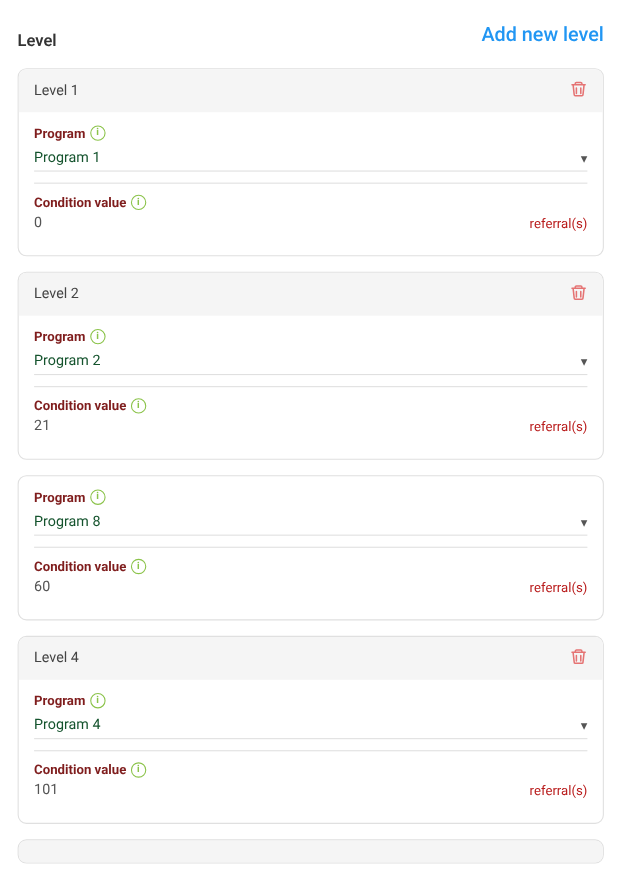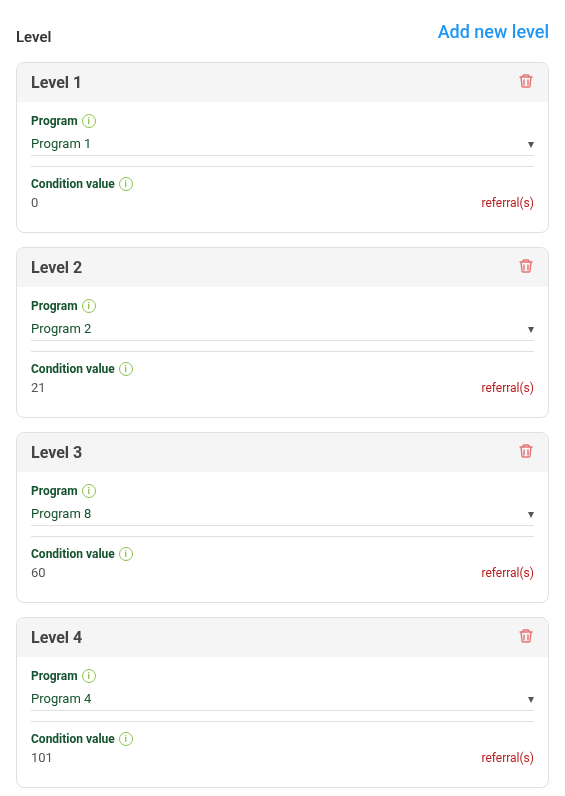--- a/index.html
+++ b/index.html
@@ -50,22 +50,22 @@
 
     .level-card-header {
       background: #f5f5f5;
       padding: 10px 14px;
       display: flex;
       justify-content: space-between;
       align-items: center;
     }
 
     .level-card-title {
-      font-size: 16px;
-      font-weight: 700;
+      font-size: 13px;
+      font-weight: 400;
       color: #444;
     }
 
     .delete-icon {
       color: #e57373;
       font-size: 16px;
       cursor: pointer;
       background: none;
       border: none;
       padding: 0;
@@ -83,21 +83,21 @@
     .field-label-row {
       display: flex;
       align-items: center;
       gap: 4px;
       margin-bottom: 4px;
     }
 
     .field-label {
       font-size: 12px;
       font-weight: 700;
-      color: #14532d;
+      color: #7f1d1d;
     }
 
     .info-icon {
       width: 14px;
       height: 14px;
       border-radius: 50%;
       border: 1.5px solid #8bc34a;
       color: #8bc34a;
       font-size: 9px;
       display: inline-flex;
@@ -218,28 +218,20 @@
           <span class="info-icon">i</span>
         </div>
         <div class="condition-value-row">
           <span class="condition-value-num">21</span>
           <span class="referrals-label">referral(s)</span>
         </div>
       </div>
     </div>
   </div>
     <div class="level-card">
-    <div class="level-card-header">
-      <span class="level-card-title">Level 3</span>
-      <button class="delete-icon" title="Delete level">
-        <svg width="16" height="16" viewBox="0 0 16 16" fill="none" xmlns="http://www.w3.org/2000/svg">
-          <path d="M2 4h12M5 4V3a1 1 0 011-1h4a1 1 0 011 1v1M6 7v5M10 7v5M3 4l1 9a1 1 0 001 1h6a1 1 0 001-1l1-9" stroke="#e57373" stroke-width="1.4" stroke-linecap="round" stroke-linejoin="round"></path>
-        </svg>
-      </button>
-    </div>
     <div class="level-card-body">
       <div class="field-section">
         <div class="field-label-row">
           <span class="field-label">Program</span>
           <span class="info-icon">i</span>
         </div>
         <div class="program-select-row">
           <span class="program-value">Program 8</span>
           <span class="dropdown-arrow">▾</span>
         </div>

